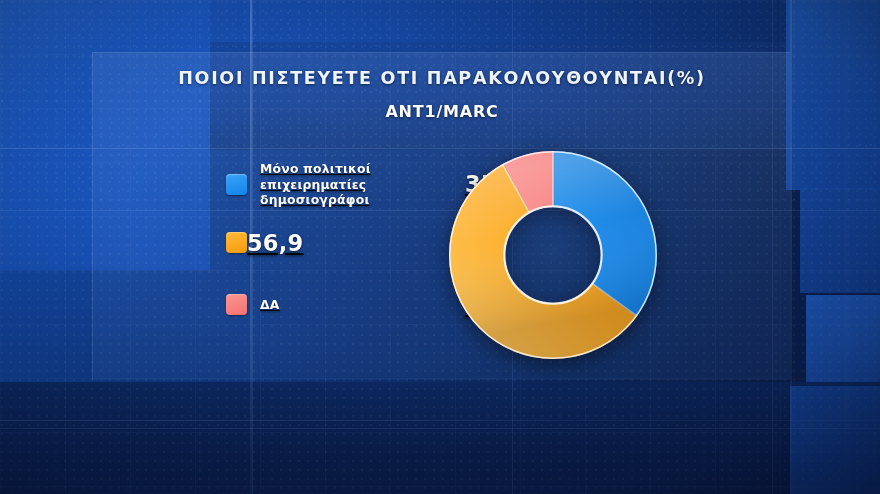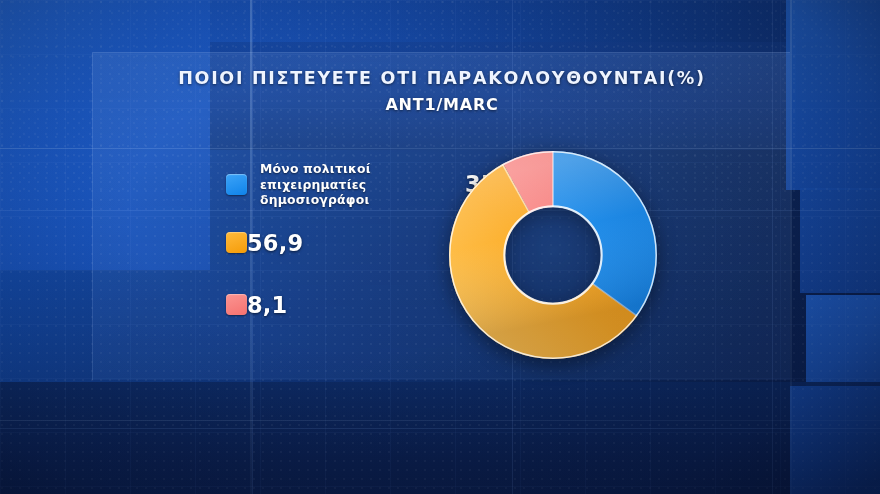--- a/index.html
+++ b/index.html
@@ -95,29 +95,29 @@
 
   
   #chart-header { position:absolute; left:0; top:15px; width:698px; text-align:center; }
   #chart-title {
     font-family:"DejaVu Sans", sans-serif;
     font-size:17.5px; font-weight:700; letter-spacing:1.7px;
     color:#eef4ff; text-shadow:0 1px 3px rgba(0,0,0,.55);
     white-space:nowrap;
   }
   #chart-source {
-    margin-top:7px;
+    margin-top:14px;
     font-family:"DejaVu Sans", sans-serif;
     font-size:16px; font-weight:700; letter-spacing:.8px;
     color:#ffffff; text-shadow:0 1px 3px rgba(0,0,0,.55);
   }
 
   
   #legend { position:absolute; left:133px; top:108px; width:305px; }
-  .legend-row { display:flex; align-items:center; min-height:46px; margin-bottom:14px; }
+  .legend-row { display:flex; align-items:center; min-height:46px; margin-bottom:14px;text-decoration:underline; }
   .legend-row:last-child { margin-bottom:0; }
   .swatch {
     width:21px; height:21px; border-radius:4px; flex:0 0 21px;
     box-shadow:0 1px 2px rgba(0,0,0,.45), inset 0 1px 1px rgba(255,255,255,.35);
   }
   .legend-label {
     flex:1 1 auto; margin-left:13px;
     font-family:"DejaVu Sans", sans-serif;
     font-size:12.4px; font-weight:700; line-height:15.5px;
     color:#ffffff; letter-spacing:.2px;
@@ -184,20 +184,21 @@
       <div class="legend-value">35,0</div>
     </div>
 
     <div class="legend-row row-b">
       <div class="swatch" style="background:linear-gradient(160deg,#ffba3c,#f59c08);"></div>
       <div class="legend-value">56,9</div>
     </div>
 
     <div class="legend-row">
       <div class="swatch" style="background:linear-gradient(160deg,#fb9592,#f57270);"></div>
+      <div class="legend-label">ΔΑ</div>
       <div class="legend-value">8,1</div>
     </div>
 
   </div>
 
   <div id="donut-wrap">
     <svg id="donut-svg" width="224" height="224" viewBox="0 0 224 224">
       <defs>
         <linearGradient id="gBlue" x1="0" y1="0" x2="1" y2="1">
           <stop offset="0%" stop-color="#47aaf9"></stop>

